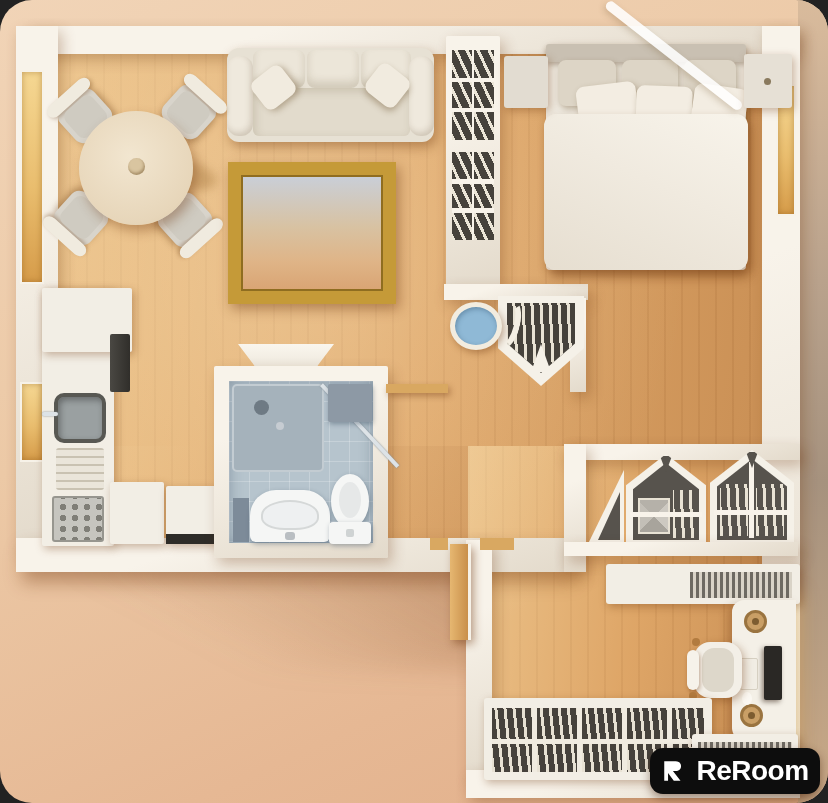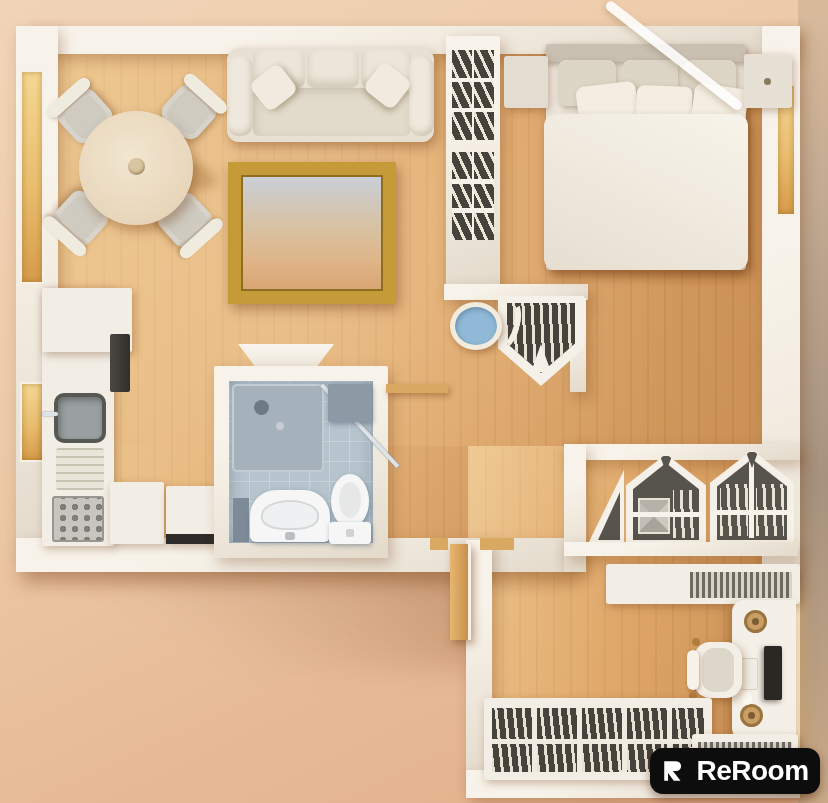--- a/index.html
+++ b/index.html
@@ -1,17 +1,17 @@
 <!DOCTYPE html>
 <html style="--wall: #f8f3ea; --wall_shade: #e3dacb; --floor_dark: #d79f63; --window_wood: #e9bd6e; --bathroom_floor: #b6c4cd; --shower_tray: #a5b2bb; --stool_blue: #8fb9d6; --frame_gold: #c59a38; --shelf_dark: #46423c; --logo_bg: #0d0d0d; --logo_fg: #ffffff;"><head>
 <meta charset="utf-8">
 <style>
   html,body{margin:0;padding:0;background:#222;font-family:"Liberation Sans",sans-serif;}
   #scene{position:relative;width:828px;height:803px;overflow:hidden;
-    background:linear-gradient(155deg,#f1d4b7 0%,#ecc9a6 40%,#e6b894 75%,#e2af8a 100%);}
+    background:linear-gradient(155deg,#f1d4b7 0%,#ecc9a6 40%,#e6b894 75%,#e2af8a 100%);border-radius:32px;}
   .abs{position:absolute;}
   
   .floor{background-color:var(--floor_dark,#d79f63);
     background-image:
       linear-gradient(100deg, rgba(255,228,175,.55), rgba(255,195,120,.18) 55%, rgba(120,50,0,.14)),
       repeating-linear-gradient(90deg, rgba(110,55,10,.09) 0 2px, transparent 2px 17px);}
   .floorlight{pointer-events:none;background:radial-gradient(ellipse at 38% 28%, rgba(255,240,210,.28), transparent 58%);}
   
   .wall{background:linear-gradient(160deg,var(--wall,#f8f3ea) 30%,var(--wall_shade,#e3dacb));
     box-shadow:4px 6px 14px rgba(110,55,15,.30);}

